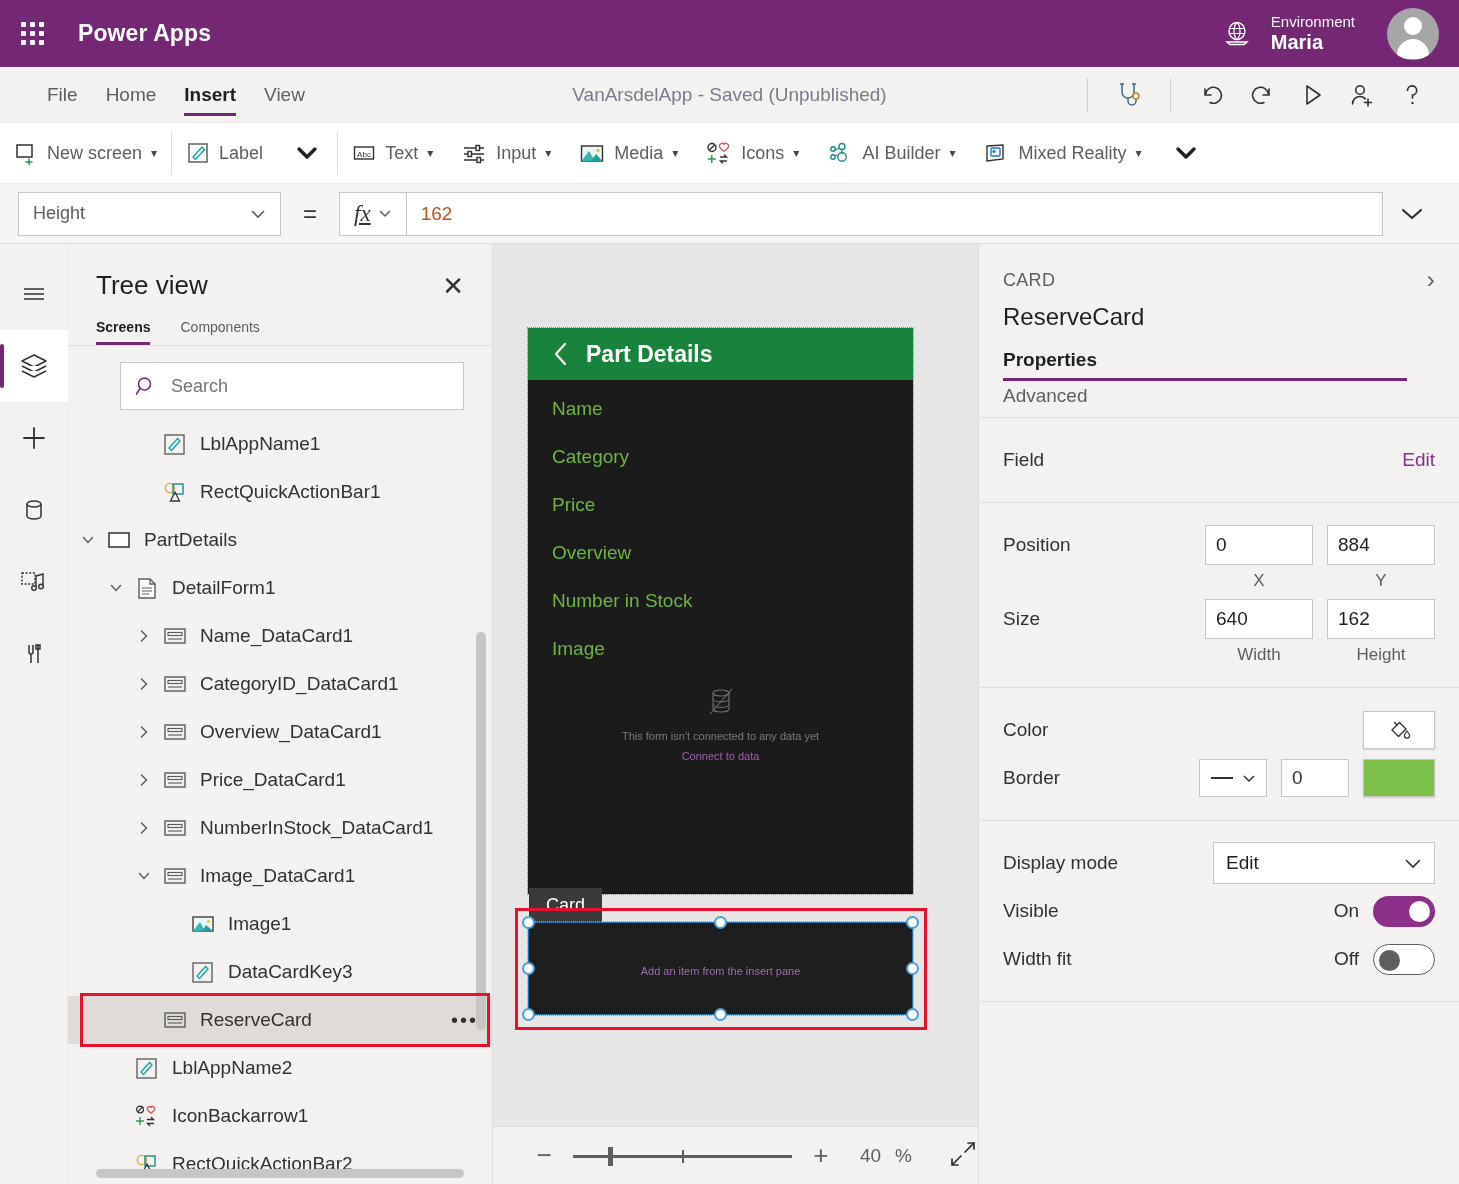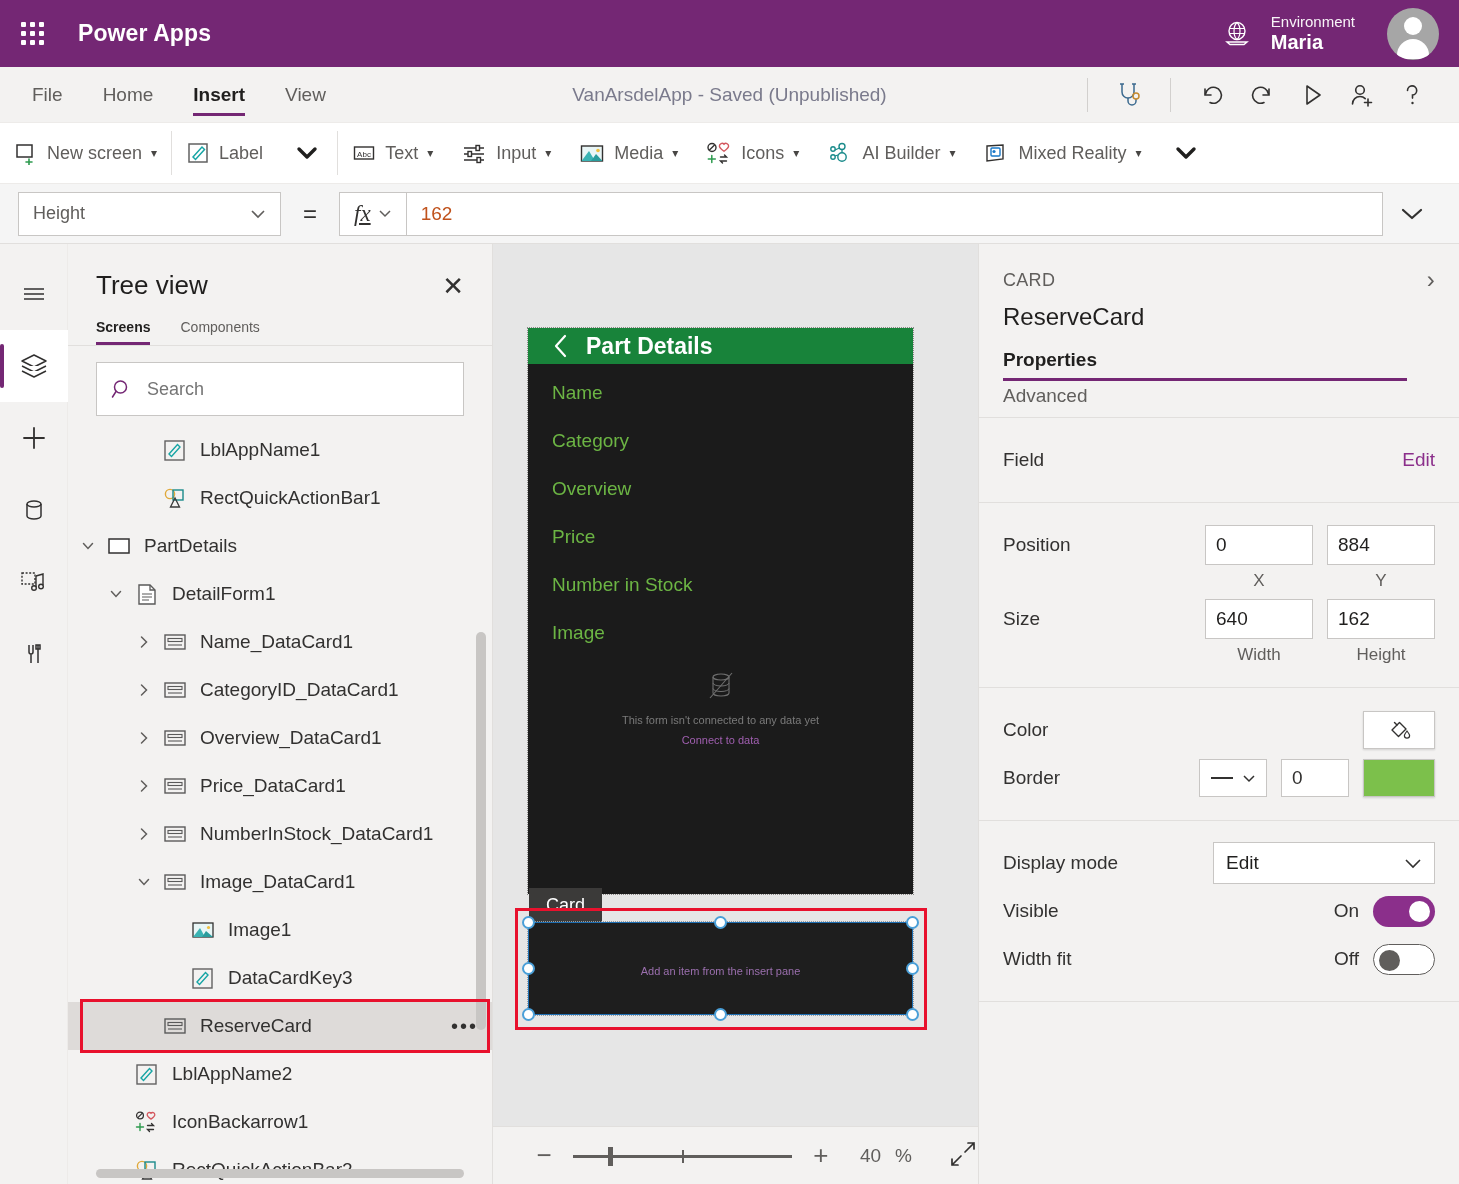--- a/index.html
+++ b/index.html
@@ -34,21 +34,21 @@
     margin-left:32px; overflow:hidden; position:relative; cursor:pointer;
   }
   .avatar::before { content:""; position:absolute; width:18px; height:18px; background:#fff; border-radius:50%; left:17px; top:9px; }
   .avatar::after { content:""; position:absolute; width:32px; height:20px; background:#fff; border-radius:16px 16px 0 0; left:10px; top:31px; }
 
   
   .menubar {
     height:56px; flex:0 0 56px; background:#f3f2f1; display:flex; align-items:center;
     position:relative; border-bottom:1px solid #edebe9;
   }
-  .menu-items { display:flex; align-items:flex-end; height:100%; padding-left:18px;gap:12px; }
+  .menu-items { display:flex; align-items:flex-end; height:100%; padding-left:33px; }
   .menu-item {
     font-size:19px; color:#605e5c; padding:0 14px; height:100%;
     display:flex; align-items:center; cursor:pointer; position:relative;
   }
   .menu-item.active { color:#201f1e; font-weight:700; }
   .menu-item.active::after {
     content:""; position:absolute; bottom:6px; left:14px; right:14px; height:3px; background:#742774;
   }
   .app-title { position:absolute; left:0; right:0; text-align:center; font-size:19px; color:#7a7a8c; pointer-events:none; }
   .menubar-right { margin-left:auto; display:flex; align-items:center; padding-right:24px; gap:4px; }
@@ -123,22 +123,22 @@
   .tv-close { margin-left:auto; cursor:pointer; font-size:26px; color:#323130; line-height:1; }
   .tv-tabs { display:flex; padding:0 28px; border-bottom:1px solid #e1dfdd; }
   .tv-tab {
     font-size:14px; color:#605e5c; padding:8px 0 10px 0; margin-right:30px;
     cursor:pointer; position:relative;
   }
   .tv-tab.active { color:#201f1e; font-weight:700; }
   .tv-tab.active::after { content:""; position:absolute; left:0; right:0; bottom:0; height:3px; background:#742774; }
   .tv-searchwrap { padding:16px 28px 10px 28px; }
   .tv-search {
-    height:54px; background:#fff; border:1px solid #c8c6c4; display:flex; align-items:center;
-    gap:12px; padding:0 14px;
+    height:48px; background:#fff; border:1px solid #c8c6c4; display:flex; align-items:center;
+    gap:12px; padding:0 14px;margin-left:24px;
   }
   .tv-search input {
     border:none; outline:none; font-size:18px; color:#605e5c; flex:1;
     font-family:"Liberation Sans", sans-serif; background:transparent;
   }
   .tv-list { flex:1; overflow:hidden; position:relative; padding-bottom:18px; }
   .tv-row {
     height:48px; display:flex; align-items:center; font-size:19px; color:#323130;
     cursor:pointer; padding-right:14px; position:relative;
   }
@@ -162,21 +162,21 @@
   .canvaswrap {
     flex:1; background:#e6e6e6; display:flex; flex-direction:column; min-width:0;
     position:relative;
   }
   .canvasarea { flex:1; position:relative; overflow:hidden; }
   .phone {
     position:absolute; left:35px; top:84px; width:385px; height:566px;
     background:#1b1b1b; outline:1px dotted #8a8886;
   }
   .phone-header {
-    height:36px; background:#18833a; display:flex; align-items:center; gap:14px; padding:0 22px;
+    height:52px; background:#18833a; display:flex; align-items:center; gap:14px; padding:0 22px;
     color:#fff;
   }
   .phone-title { font-size:23px; font-weight:600; }
   .field-list { padding:18px 24px 0 24px; }
   .field-item { color:#6cb544; font-size:19px; margin-bottom:26px; }
   .noconn { text-align:center; margin-top:10px; }
   .noconn-text { color:#7a7a7a; font-size:11px; margin-top:6px; }
   .noconn-link { color:#a05fb0; font-size:11px; margin-top:8px; cursor:pointer; }
 
   .selcard {
@@ -755,22 +755,22 @@
         <div class="phone">
           <div class="phone-header">
             <svg width="22" height="26" viewBox="0 0 22 26">
               <path d="M15 3 L6 13 L15 23" fill="none" stroke="#fff" stroke-width="2.2" stroke-linecap="round" stroke-linejoin="round"></path>
             </svg>
             <span class="phone-title">Part Details</span>
           </div>
           <div class="field-list" id="field-list">
               <div class="field-item">Name</div>
               <div class="field-item">Category</div>
+              <div class="field-item">Price</div>
               <div class="field-item">Overview</div>
-              <div class="field-item">Price</div>
               <div class="field-item">Number in Stock</div>
               <div class="field-item">Image</div>
             </div>
           <div class="noconn">
             <svg width="36" height="34" viewBox="0 0 36 34">
               <ellipse cx="18" cy="7" rx="8" ry="3" fill="none" stroke="#6f6f6f" stroke-width="1.1"></ellipse>
               <path d="M10 7 v16 a8 3 0 0 0 16 0 V7" fill="none" stroke="#6f6f6f" stroke-width="1.1"></path>
               <path d="M10 13 a8 3 0 0 0 16 0 M10 18.5 a8 3 0 0 0 16 0" fill="none" stroke="#6f6f6f" stroke-width="1"></path>
               <path d="M7 28 L29 3" stroke="#6f6f6f" stroke-width="1.1"></path>
             </svg>

